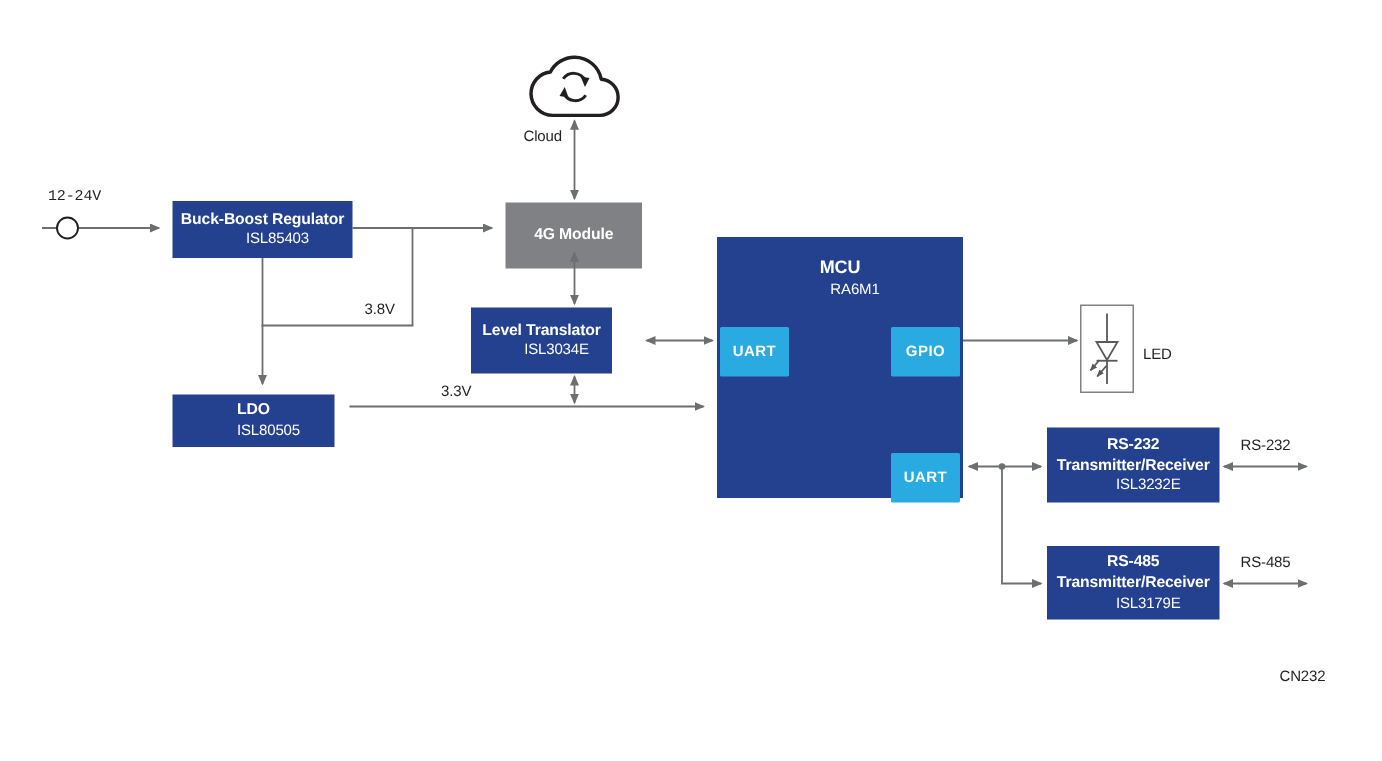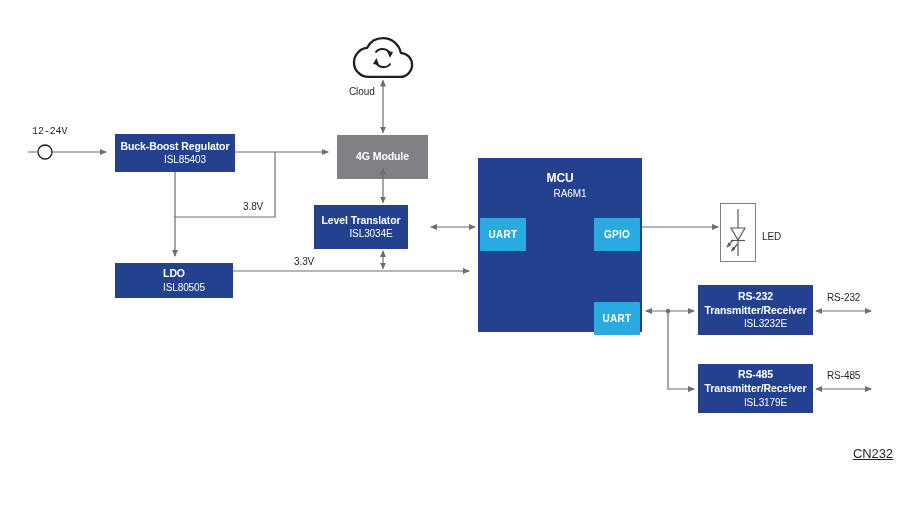--- a/index.html
+++ b/index.html
@@ -21,21 +21,21 @@
   .mcu .part { font-size:10px; }
   .port {
     position:absolute; width:46px; height:33px; background:#29ABE2;
     color:#fff; font-size:10px; font-weight:bold; letter-spacing:0.3px;
     display:flex; align-items:center; justify-content:center; border-radius:1px;
   }
   .lbl {
     position:absolute; font-size:10px; color:#231F20;
     letter-spacing:-0.1px; white-space:nowrap;
   }
-  .lbl.small { font-size:13px;text-decoration:underline; }
+  .lbl.small { font-size:10px; }
   .ledbox {
     position:absolute; left:720px; top:203px; width:36px; height:59px;
     background:#fff; border:1px solid #808184; box-sizing:border-box;
   }
   svg.wires { position:absolute; left:0; top:0; pointer-events:none; }
 </style>
 </head>
 <body>
 
 <div class="stage">
@@ -47,21 +47,21 @@
 
   <div class="box gray" style="left:337px;top:135px;width:91px;height:44px;">
     <div class="name">4G Module</div>
   </div>
 
   <div class="box blue" style="left:314px;top:205px;width:94px;height:44px;align-items:center;">
     <div class="name">Level Translator</div>
     <div class="part">ISL3034E</div>
   </div>
 
-  <div class="box blue" style="left:115px;top:263px;width:118px;height:35px;">
+  <div class="box blue" style="left:115px;top:263px;width:108px;height:35px;">
     <div class="name">LDO</div>
     <div class="part">ISL80505</div>
   </div>
 
   <div class="box blue mcu" style="left:478px;top:158px;width:164px;height:174px;">
     <div class="name">MCU</div>
     <div class="part">RA6M1</div>
   </div>
 
   <div class="box blue" style="left:698px;top:285px;width:115px;height:50px;">

